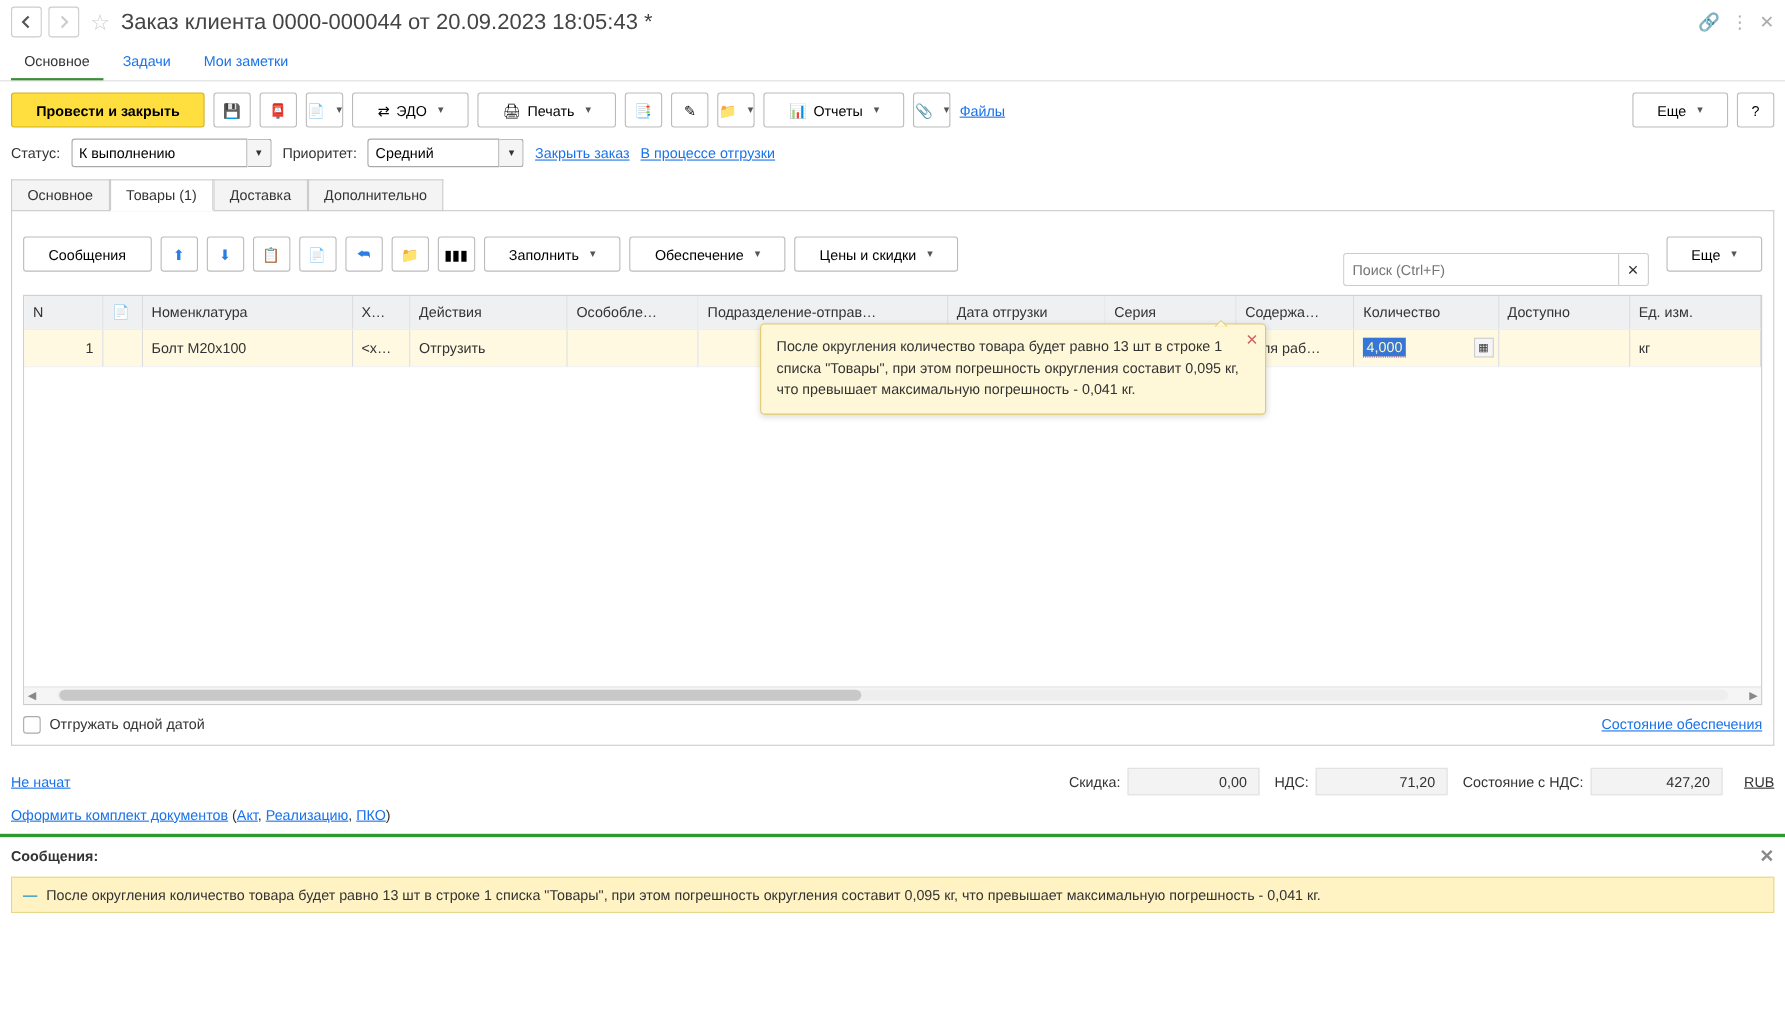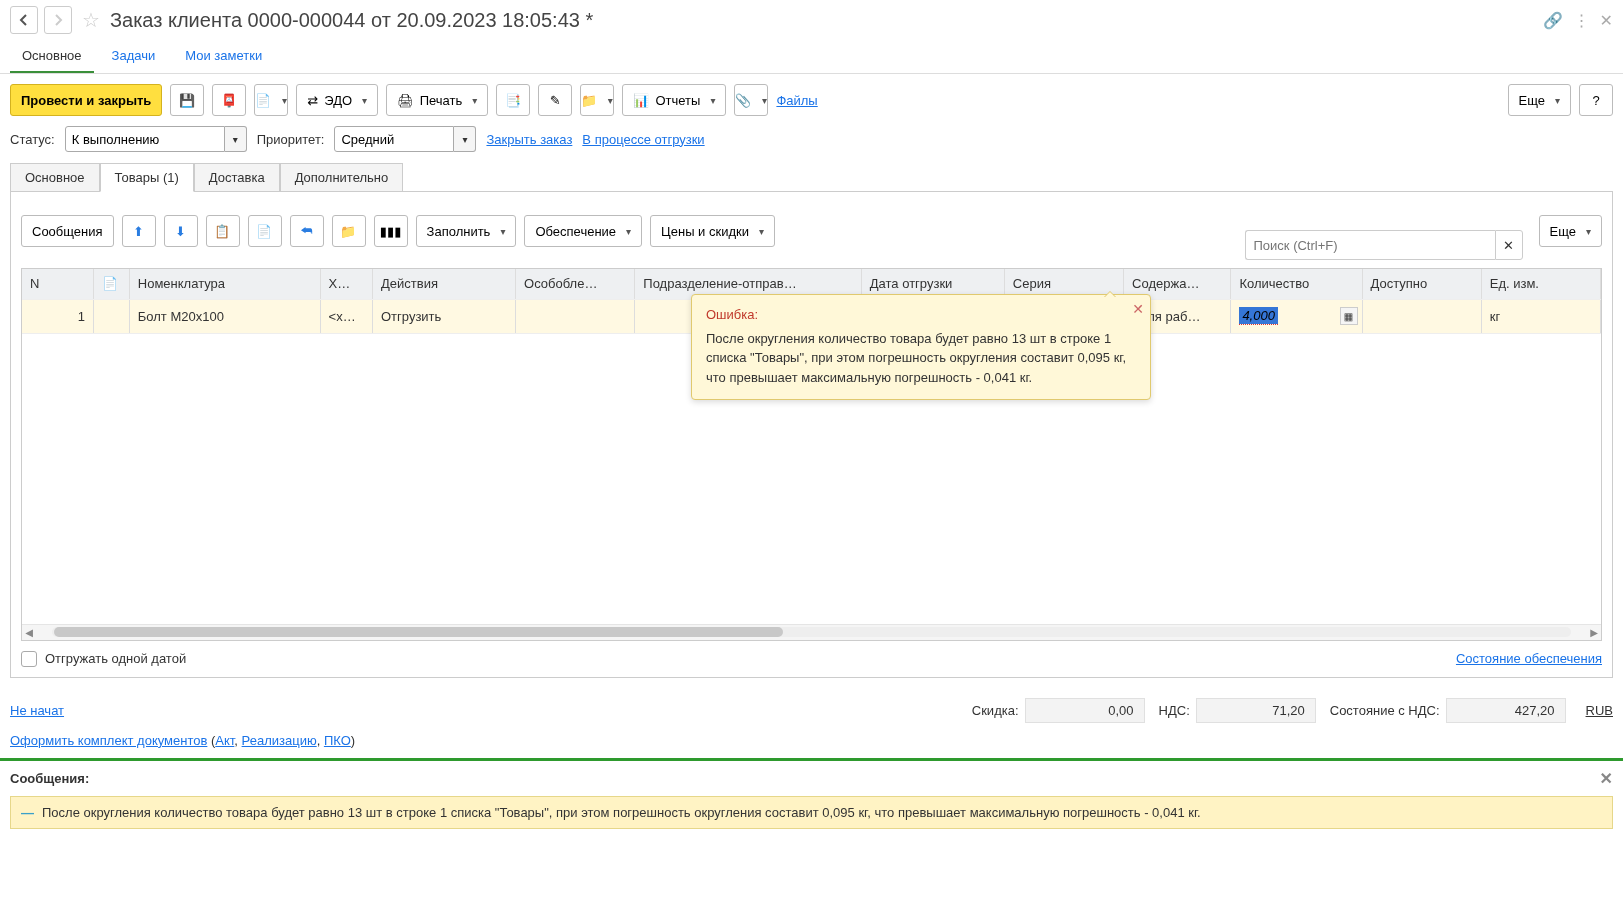--- a/index.html
+++ b/index.html
@@ -13,21 +13,21 @@
   .hdr-right { margin-left: auto; display: flex; gap: 10px; align-items: center; color: #aaa; }
   .hdr-right span { cursor: pointer; font-size:16px; }
 
   
   .nav-tabs { display: flex; gap: 6px; padding: 4px 10px 0 10px; border-bottom: 1px solid #ddd; }
   .nav-tab { padding: 8px 12px; color: #1a73e8; cursor: pointer; border-bottom: 2px solid transparent; }
   .nav-tab.active { color: #333; border-bottom: 2px solid #3a8f3a; }
 
   
   .toolbar { display: flex; align-items: center; gap: 8px; padding: 10px; flex-wrap: wrap; }
-  .btn { height: 32px; border: 1px solid #bbb; border-radius: 3px; background: #fff; padding: 0 10px; display: inline-flex; align-items: center; gap:6px; cursor: pointer; font-size:13px; white-space:nowrap; }
+  .btn { height: 32px; border: 1px solid #bbb; border-radius: 3px; background: #fff; padding: 0 22px; display: inline-flex; align-items: center; gap:6px; cursor: pointer; font-size:13px; white-space:nowrap; }
   .btn.yellow { background: #ffdf3f; border-color: #d4b21f; font-weight: bold; }
   .btn.icon-only { width: 34px; padding: 0; justify-content: center; }
   .btn .caret { font-size:10px; color:#555; margin-left:4px; }
   .link { color: #1a73e8; text-decoration: underline; cursor: pointer; }
   .toolbar-spacer { flex:1; }
 
   
   .statusrow { display:flex; align-items:center; gap:10px; padding: 0 10px 10px 10px; }
   .statusrow label { color:#333; }
   .select { position:relative; display:inline-flex; }
@@ -47,21 +47,21 @@
   .search-wrap .clear { width:28px; height:30px; border:1px solid #ccc; border-radius:0 3px 3px 0; background:#fff; display:flex; align-items:center; justify-content:center; cursor:pointer; }
 
   
   .grid-wrap { border:1px solid #ccc; overflow:hidden; }
   .grid { width:100%; border-collapse:collapse; table-layout:fixed; }
   .grid th, .grid td { border-right:1px solid #ddd; border-bottom:1px solid #eee; padding:6px 8px; text-align:left; font-weight:normal; color:#333; white-space:nowrap; overflow:hidden; text-overflow:ellipsis; }
   .grid th { background:#eef0f2; height:30px; font-size:13px; }
   .grid tbody tr { background:#fff9e2; height:34px; }
   .placeholder { color:#999; }
   .qty-cell { position:relative; text-align:right; padding-right:28px !important; }
-  .qty-val { background:#3576d6; color:#000000; padding:1px 3px;font-style:italic; }
+  .qty-val { background:#3576d6; color:#fef9c3; padding:1px 3px; }
   .qty-cell .calc { position:absolute; right:4px; top:50%; transform:translateY(-50%); width:18px; height:18px; border:1px solid #ccc; background:#f5f5f5; display:flex; align-items:center; justify-content:center; font-size:10px; cursor:pointer; }
   .dotted-underline { border-bottom: 1px dotted #d33; display:inline-block; padding-bottom:1px; }
 
   .grid-spacer { height:290px; background:#fff; }
 
   
   .errbox { position:absolute; left:680px; top:102px; width:460px; background:#fff8d8; border:1px solid #e0c96e; border-radius:4px; padding:10px 14px 12px 14px; box-shadow:0 2px 6px rgba(0,0,0,.15); z-index:5; font-size:13px; line-height:1.5; }
   .errbox .close { position:absolute; right:6px; top:4px; color:#c66; cursor:pointer; font-size:14px; }
   .errbox .err-title { color:#c0392b; margin-bottom:4px; }
   .errbox::before { content:""; position:absolute; top:-10px; right:34px; border:6px solid transparent; border-bottom-color:#e0c96e; }
@@ -295,21 +295,20 @@
         <span class="arrow">◀</span>
         <div class="track">
             <div class="thumb"></div>
           </div>
         <span class="arrow">▶</span>
       </div>
     </div>
 
     <div class="errbox">
       <span class="close">✕</span>
-      <div class="err-title">Ошибка:</div>
       <div>После округления количество товара будет равно 13 шт в строке 1 списка "Товары", при этом погрешность округления составит 0,095 кг, что превышает максимальную погрешность - 0,041 кг.</div>
     </div>
 
     <div class="card-footer">
       <span class="chk"></span>
       <span>Отгружать одной датой</span>
       <div style="flex:1"></div>
       <span class="link">Состояние обеспечения</span>
     </div>
 

